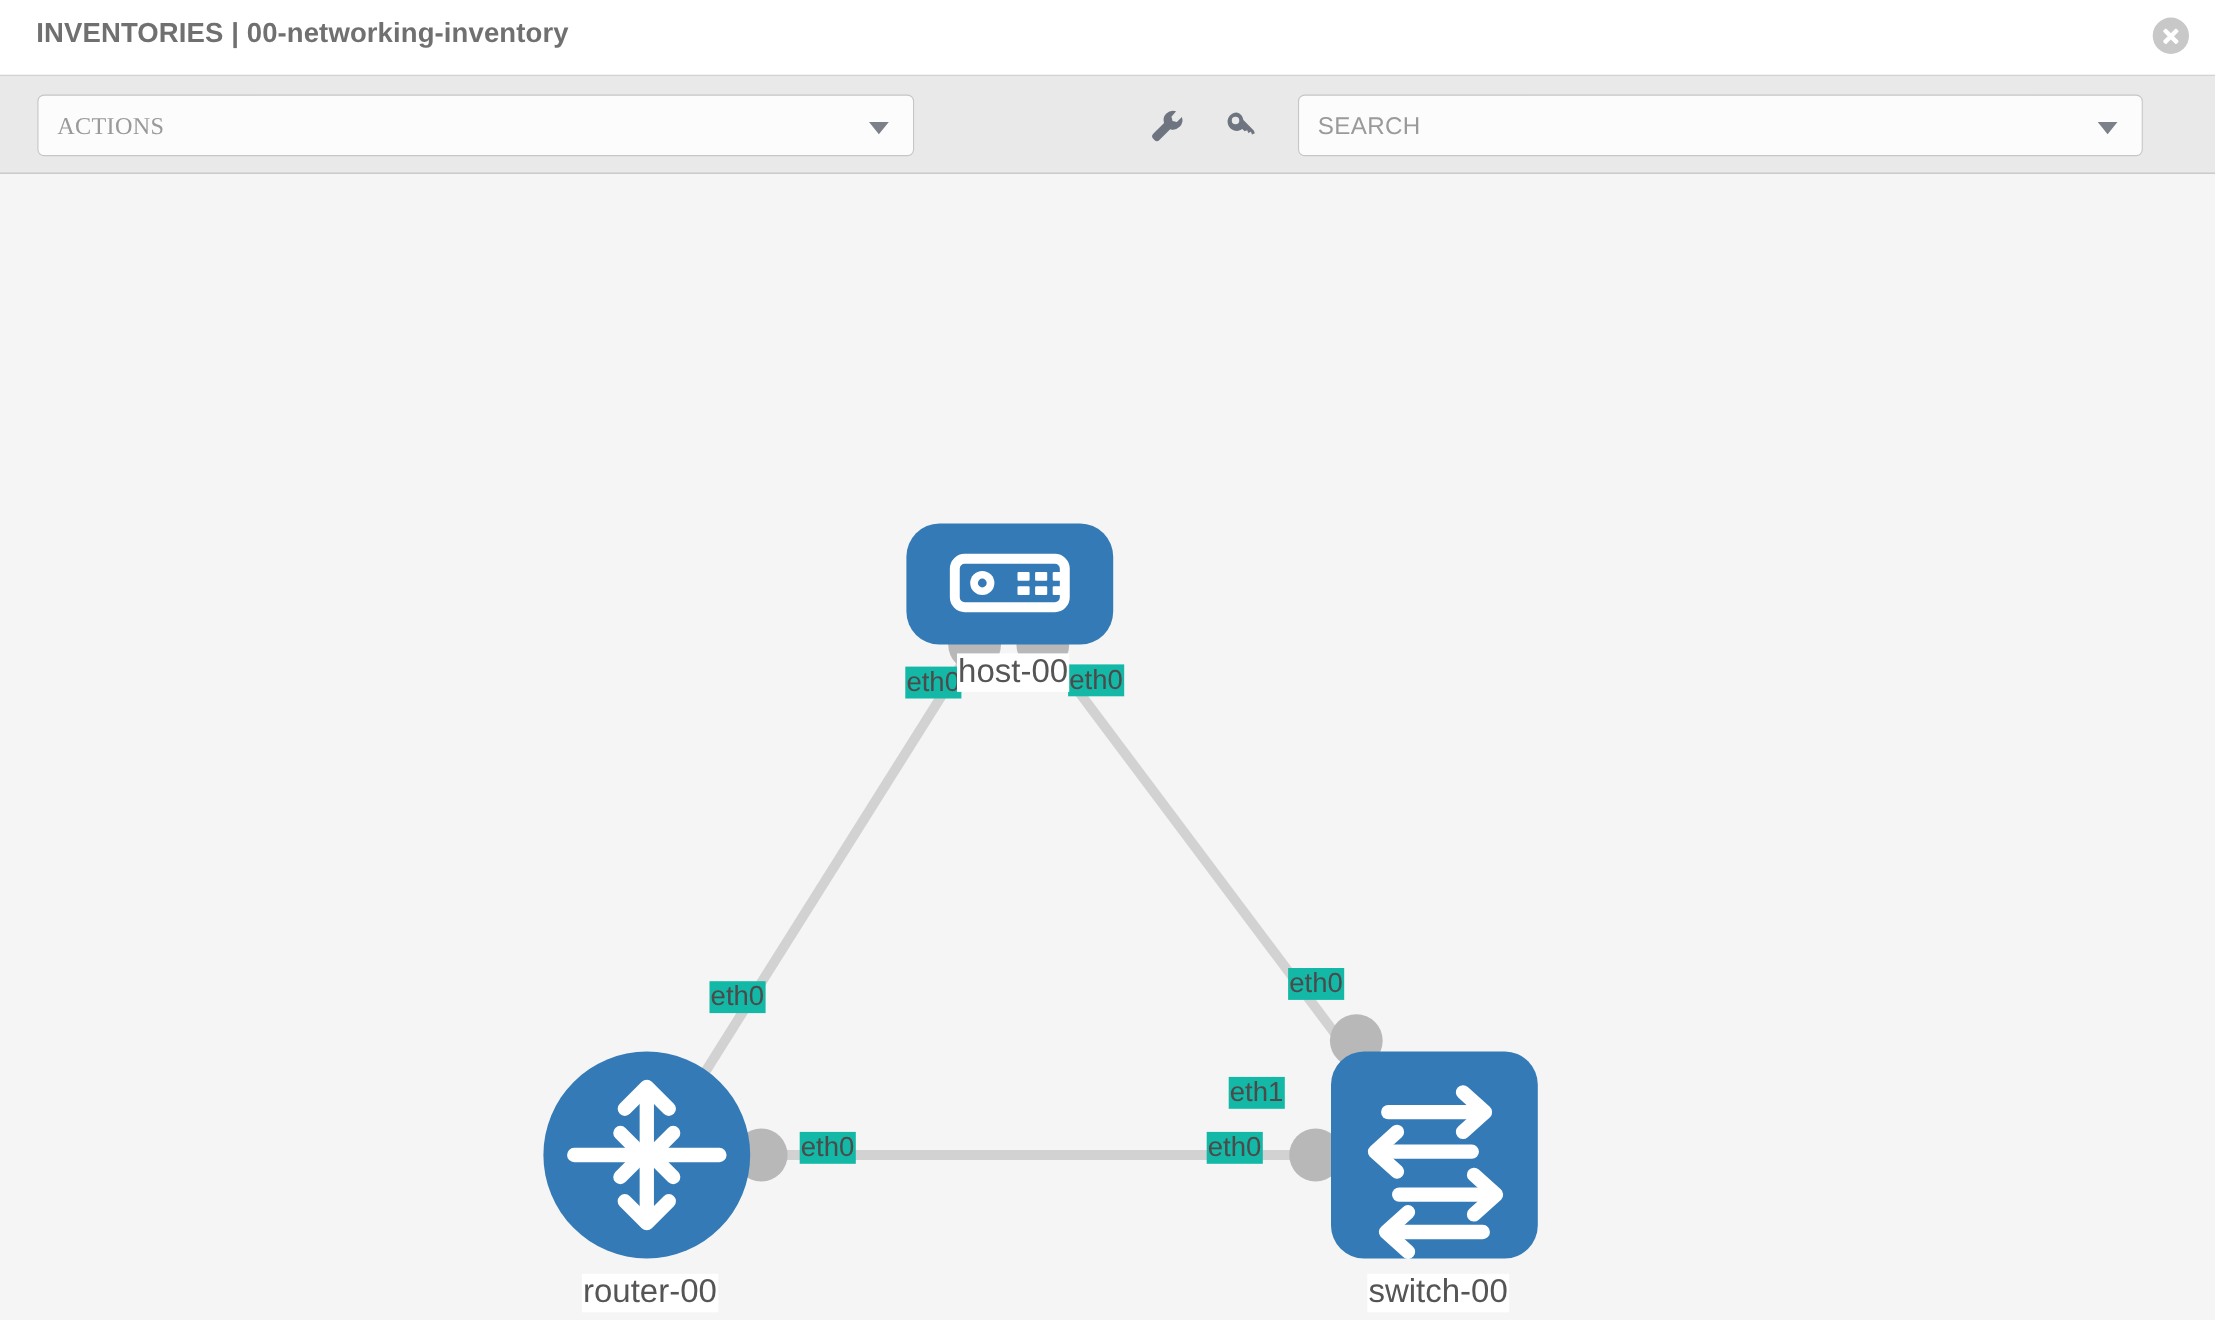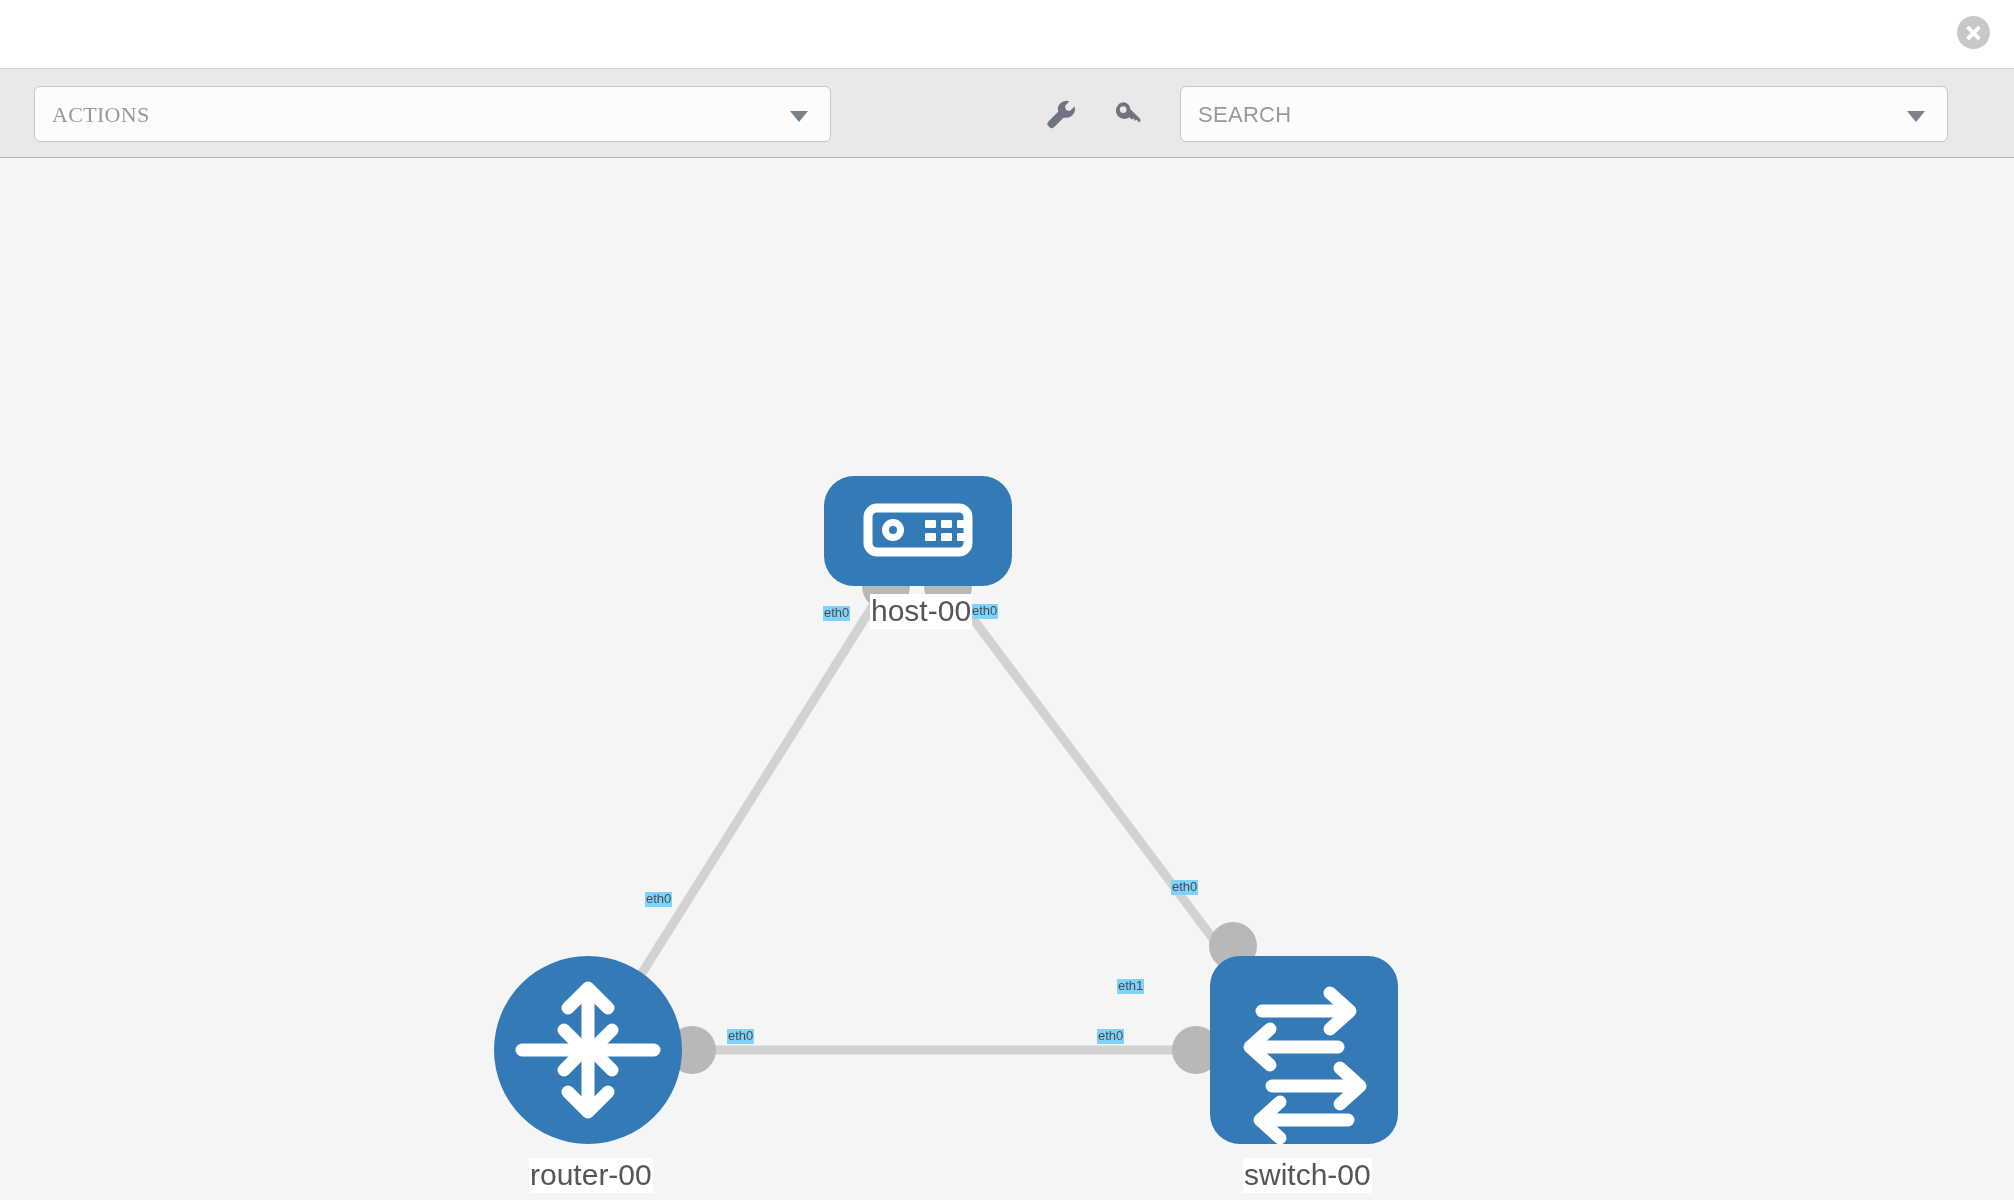--- a/index.html
+++ b/index.html
@@ -151,32 +151,33 @@
     position: absolute;
     font-size: 30px;
     color: #555555;
     background: #ffffff;
     white-space: nowrap;
     padding: 0 1px;
     line-height: 1.15;
   }
   .iface-label {
     position: absolute;
-    font-size: 13px;
+    font-size: 25px;
     color: #4b4b4b;
-    background: #7dd3fc;
+    background: #14b8a6;
     white-space: nowrap;
     padding: 0 1px;
     line-height: 1.15;
   }
 </style>
 </head>
 <body>
 
 <div class="header">
+  <div class="page-title">INVENTORIES | 00-networking-inventory</div>
   <div class="close-btn"></div>
 </div>
 
 <div class="toolbar">
 
   <div class="actions-select">
     <span class="label">ACTIONS</span>
     <span class="caret"></span>
   </div>
 

